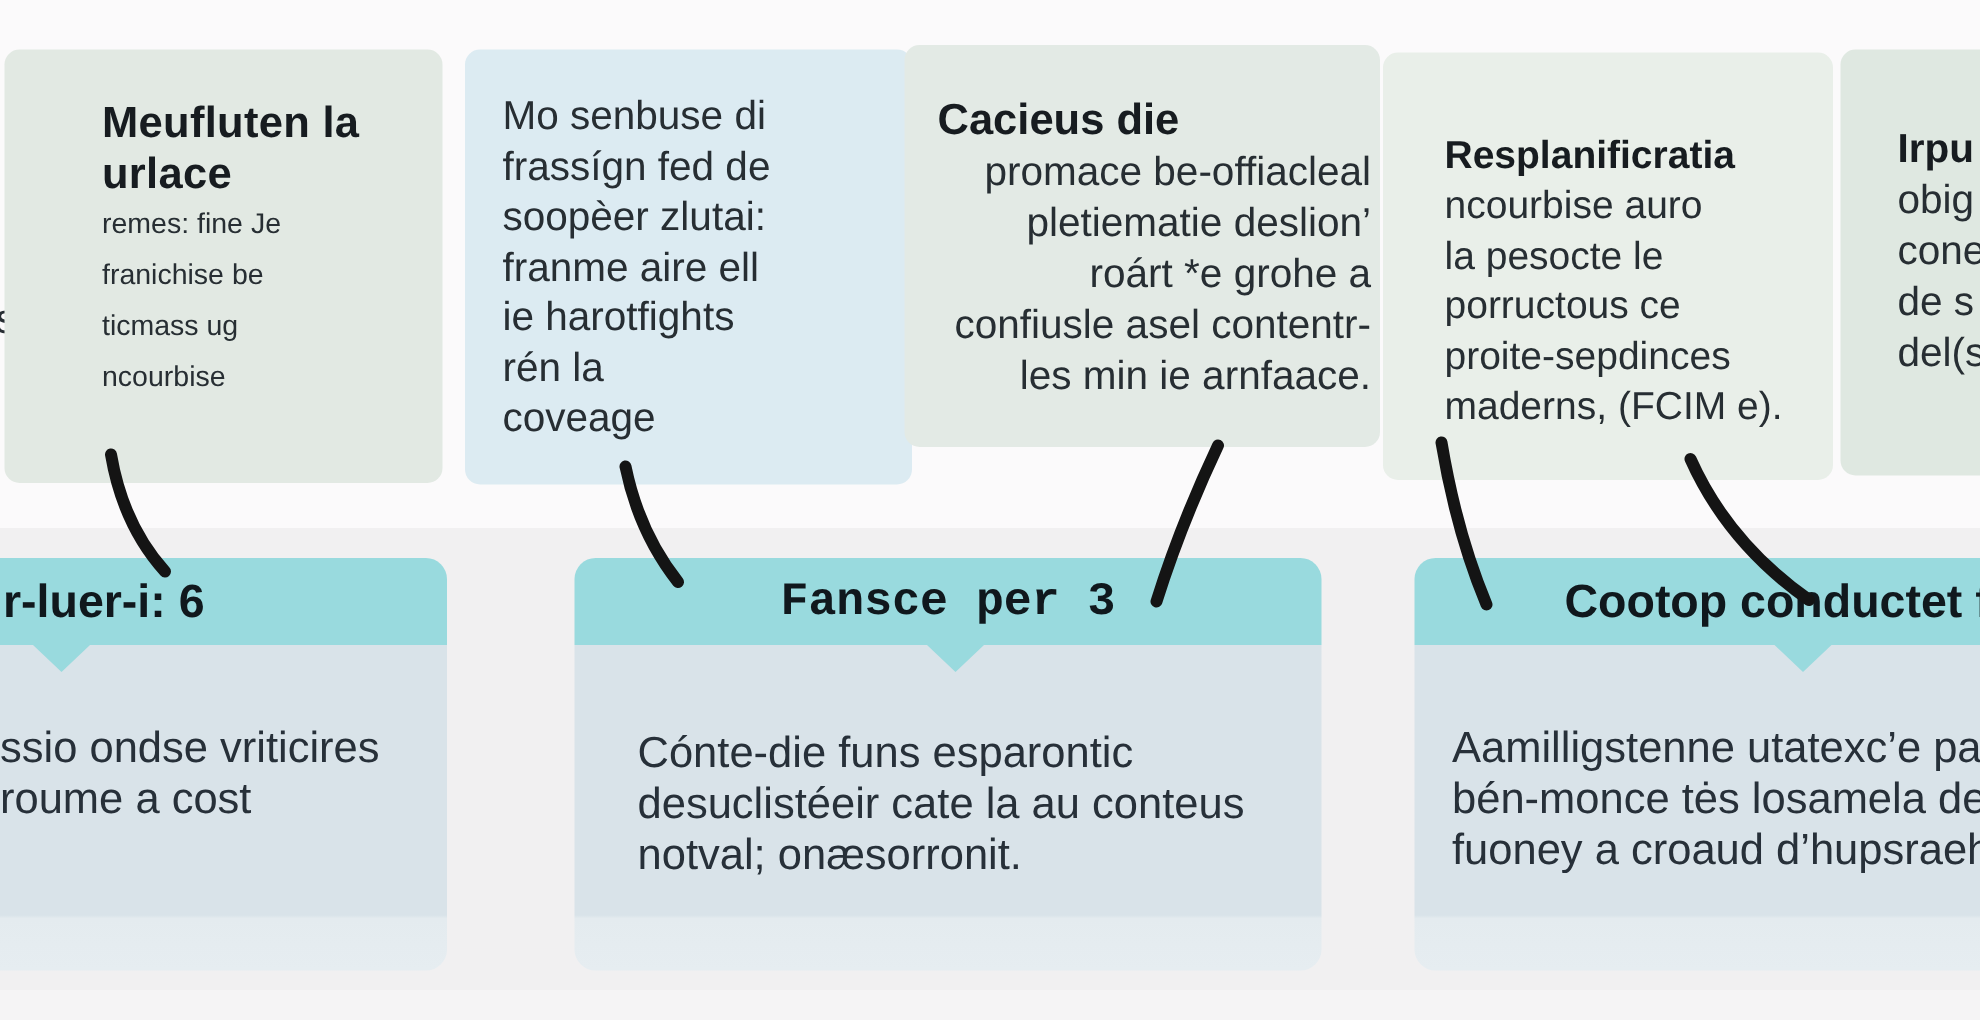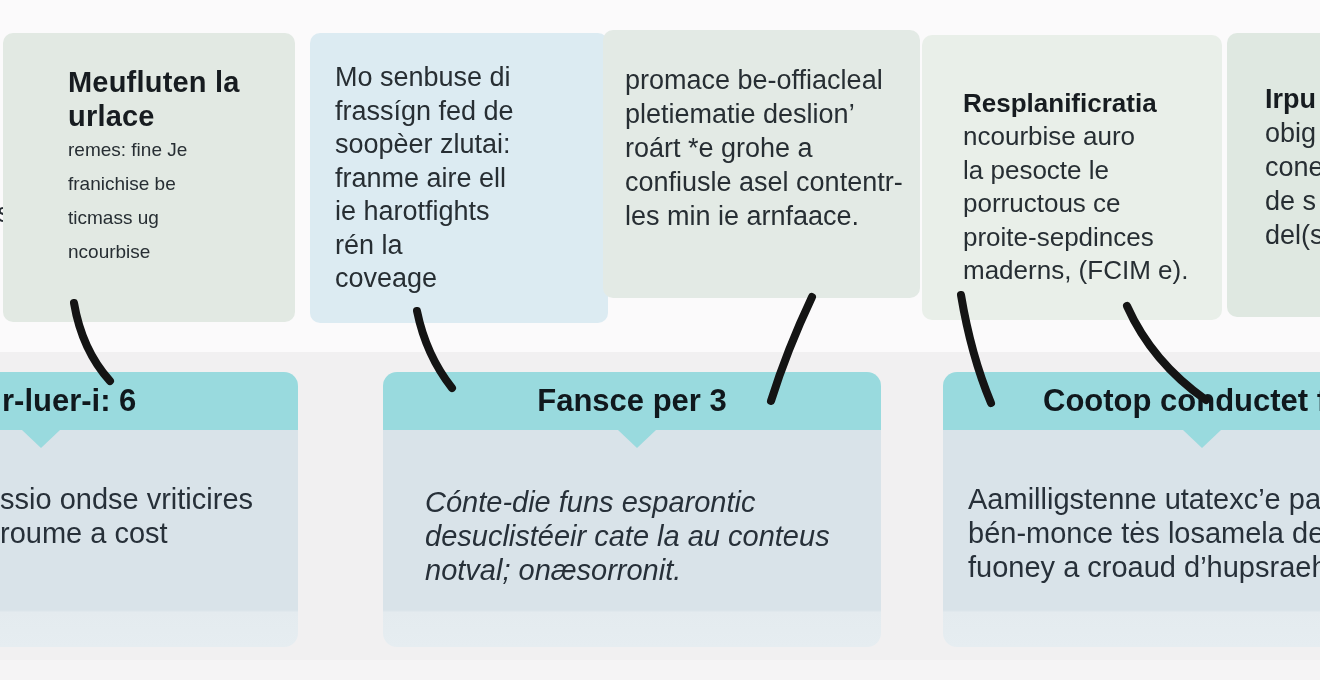--- a/index.html
+++ b/index.html
@@ -20,21 +20,21 @@
 
   .tcard.ta{left:3px;top:33px;width:292px;height:289px;background:#e2e9e3;padding:32px 10px 0 65px;}
   .ta .ttl{font-size:29px;line-height:34px;letter-spacing:.2px;}
   .ta .bdy{font-size:19px;line-height:34px;}
 
   .tcard.tb{left:310px;top:33px;width:298px;height:290px;background:#dcebf2;padding:28px 8px 0 25px;}
   .tb .bdy{font-size:27px;line-height:33.5px;}
 
   .tcard.tc{left:603px;top:30px;width:317px;height:268px;background:#e3eae5;padding:33px 6px 0 22px;}
   .tc .ttl{font-size:29px;line-height:34px;}
-  .tc .bdy{font-size:27px;line-height:34px;}
+  .tc .bdy{font-size:27px;line-height:34px;text-align:right;}
 
   .tcard.td{left:922px;top:35px;width:300px;height:285px;background:#e9efe9;padding:52px 21px 0 41px;}
   .td .ttl{font-size:26px;line-height:33px;}
   .td .bdy{font-size:26px;line-height:33.5px;}
 
   .tcard.te{left:1227px;top:33px;width:140px;height:284px;background:#dfe8e1;padding:49px 0 0 38px;}
   .te .ttl{font-size:27px;line-height:34px;}
   .te .bdy{font-size:27px;line-height:34px;}
 
   
@@ -57,23 +57,23 @@
     border-left:19px solid transparent;border-right:19px solid transparent;
     border-top:18px solid #99dade;
   }
 
   .bcard.bf{left:-70px;width:368px;}
   .bf .bhead{justify-content:flex-start;padding-left:72px;}
   .bf .notch{left:92px;}
   .bf .bbody{padding:52px 10px 0 70px;}
 
   .bcard.bg{left:383px;width:498px;}
-  .bg .bhead{justify-content:center;}
+  .bg .bhead{justify-content:center;font-family:Liberation Mono, monospace;}
   .bg .notch{left:235px;}
-  .bg .bbody{padding:55px 10px 0 42px;font-style:italic;}
+  .bg .bbody{padding:55px 10px 0 42px;}
 
   .bcard.bh{left:943px;width:430px;}
   .bh .bhead{justify-content:flex-start;padding-left:100px;}
   .bh .notch{left:240px;}
   .bh .bbody{padding:52px 10px 0 25px;}
 
   
   .arrows{position:absolute;left:0;top:0;width:1320px;height:680px;pointer-events:none;z-index:5;}
 </style>
 </head>
@@ -98,20 +98,21 @@
     <div class="bdy">Mo senbuse di
 frassígn fed de
 soopèer zlutai:
 franme aire ell
 ie harotfights
 rén la
 coveage</div>
   </div>
 
   <div class="tcard tc">
+    <div class="ttl">Cacieus die</div>
     <div class="bdy">promace be-offiacleal
 pletiematie deslion’
 roárt *e grohe a
 confiusle asel contentr-
 les min ie arnfaace.</div>
   </div>
 
   <div class="tcard td">
     <div class="ttl">Resplanificratia</div>
     <div class="bdy">ncourbise auro

